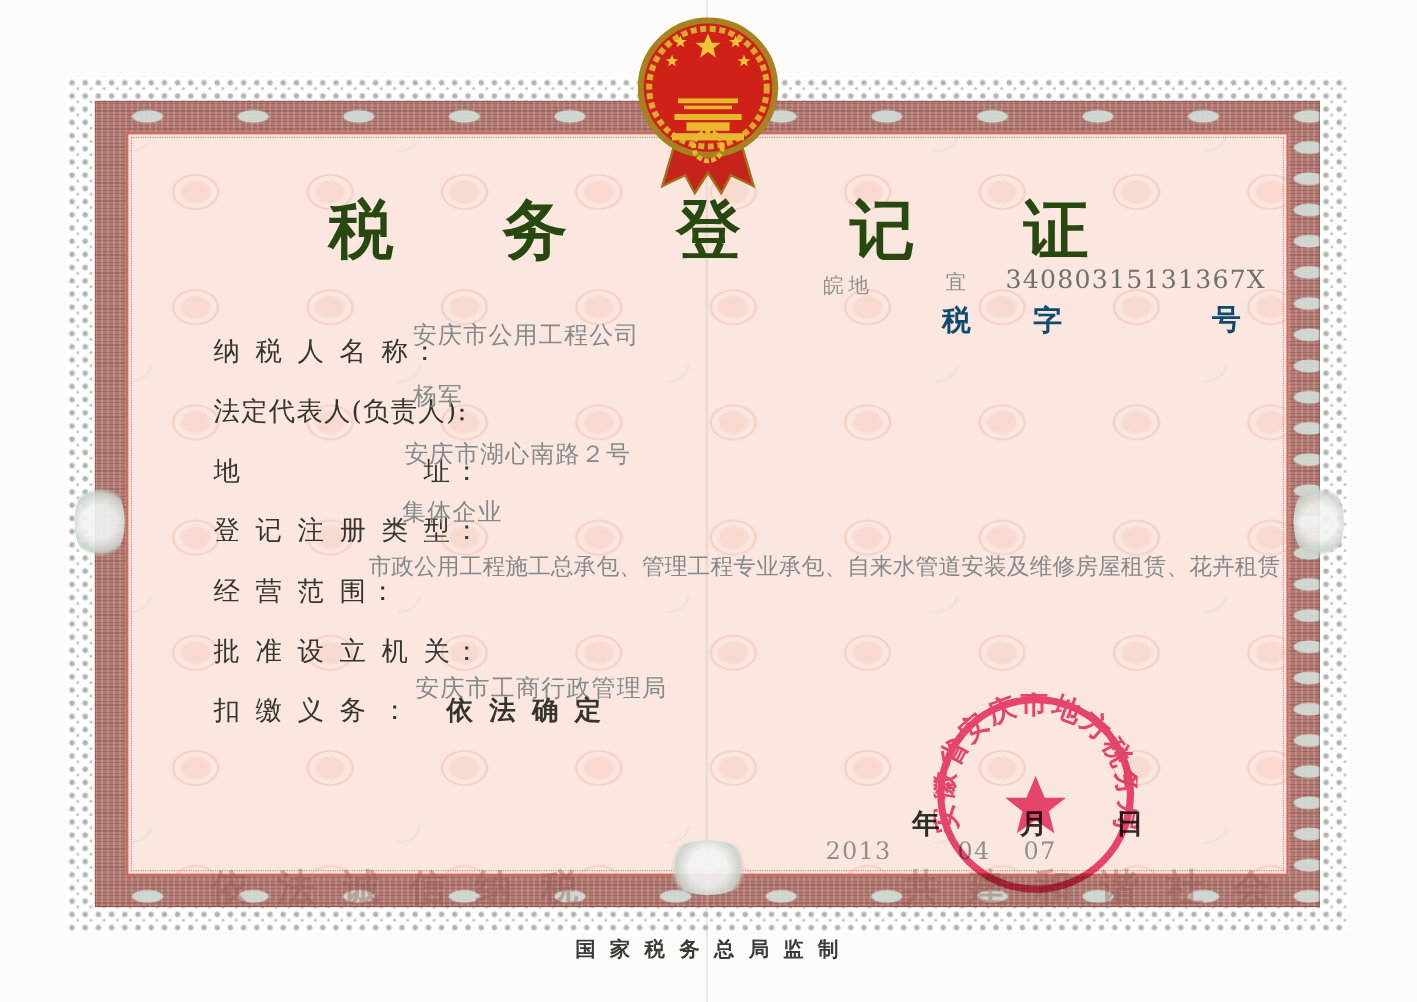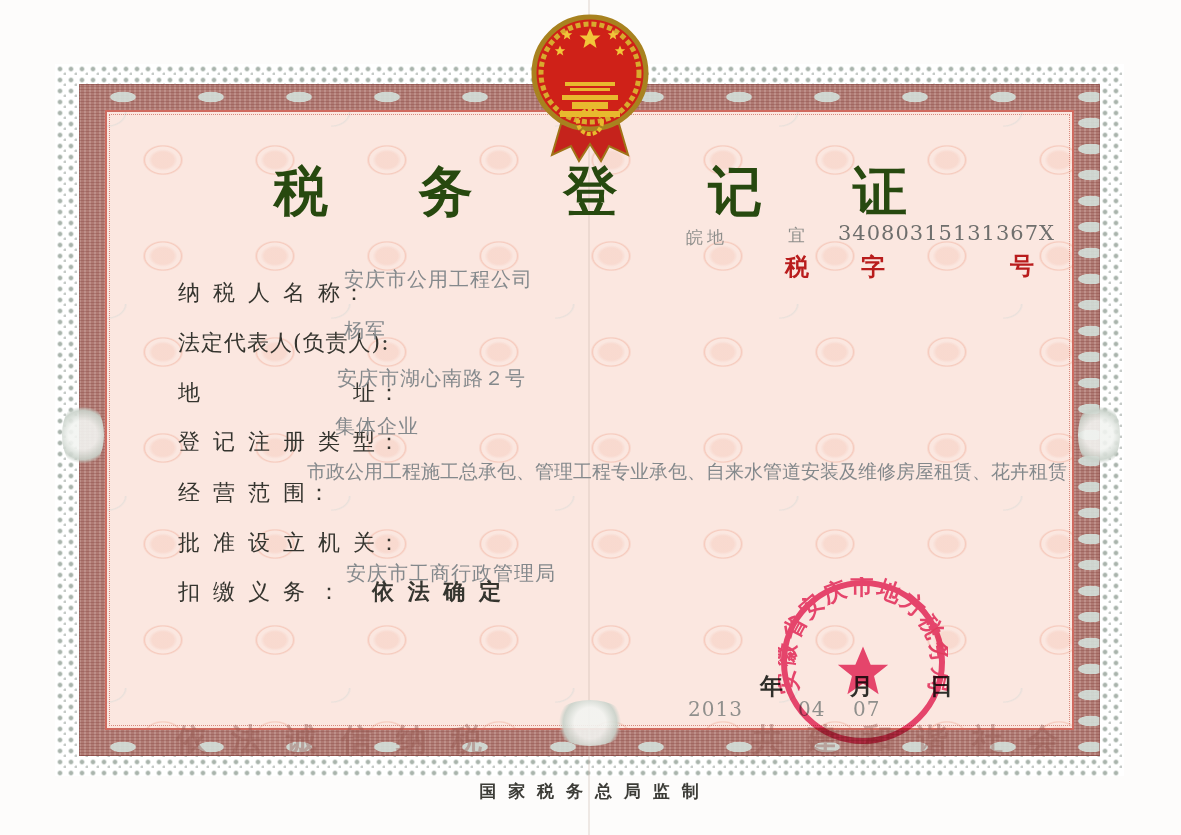--- a/index.html
+++ b/index.html
@@ -59,21 +59,21 @@
   .abs{position:absolute;white-space:nowrap;}
   .emblem{position:absolute;left:531px;top:12px;z-index:5;}
 
   .title{
     position:absolute;left:0;right:0;top:156px;text-align:center;
     font-size:54px;font-weight:700;color:#27490f;
     letter-spacing:36px;text-indent:36px;z-index:4;
   }
   .small-gray{font-size:17px;color:#8f8f8c;letter-spacing:4px;}
   .serial{font-size:21px;color:#6f6f6d;letter-spacing:1px;}
-  .black-label{font-size:24px;font-weight:700;color:#b91c1c;}
+  .black-label{font-size:24px;font-weight:700;color:#0c4a6e;}
 
   .field-label{font-size:22px;font-weight:400;color:#35352f;letter-spacing:3px;}
   .field-value{font-size:20px;color:#84898c;letter-spacing:1px;}
   .field-value.long{font-size:19px;letter-spacing:0;}
   .field-value.black{font-size:22px;font-weight:700;color:#35352f;letter-spacing:3px;}
 
   .issuer-label{font-size:23px;font-weight:700;color:#2e2e29;letter-spacing:5px;}
   .date-num{font-size:20px;color:#8f8f8c;letter-spacing:1px;margin-top:45px;}
   .date-char{font-size:23px;font-weight:700;color:#2e2e29;}
 

